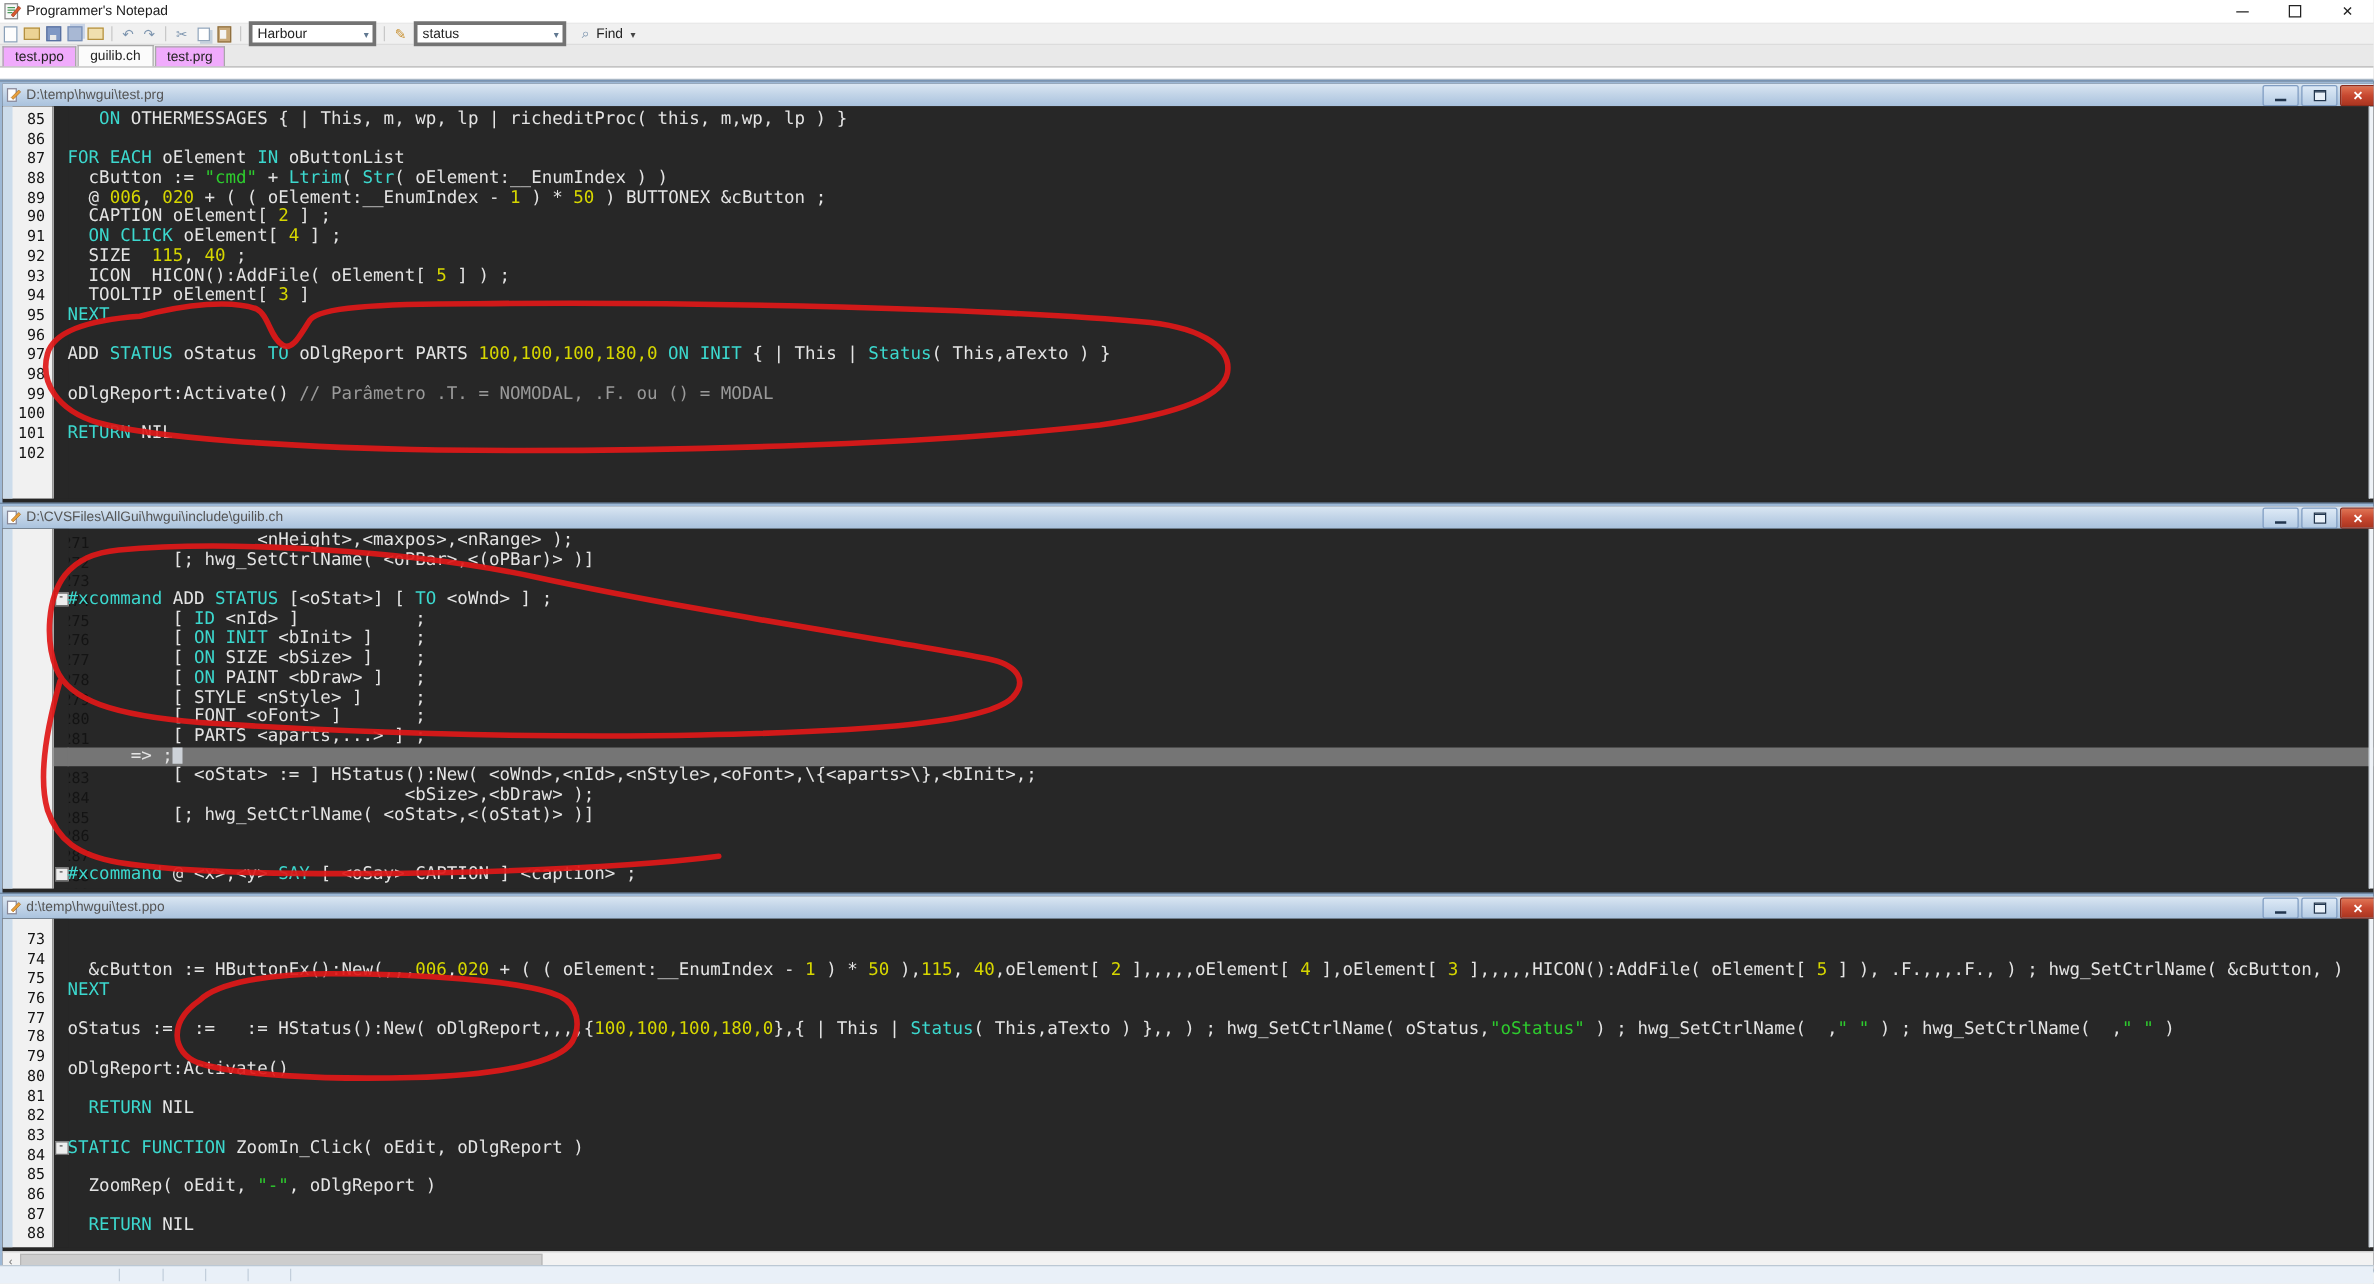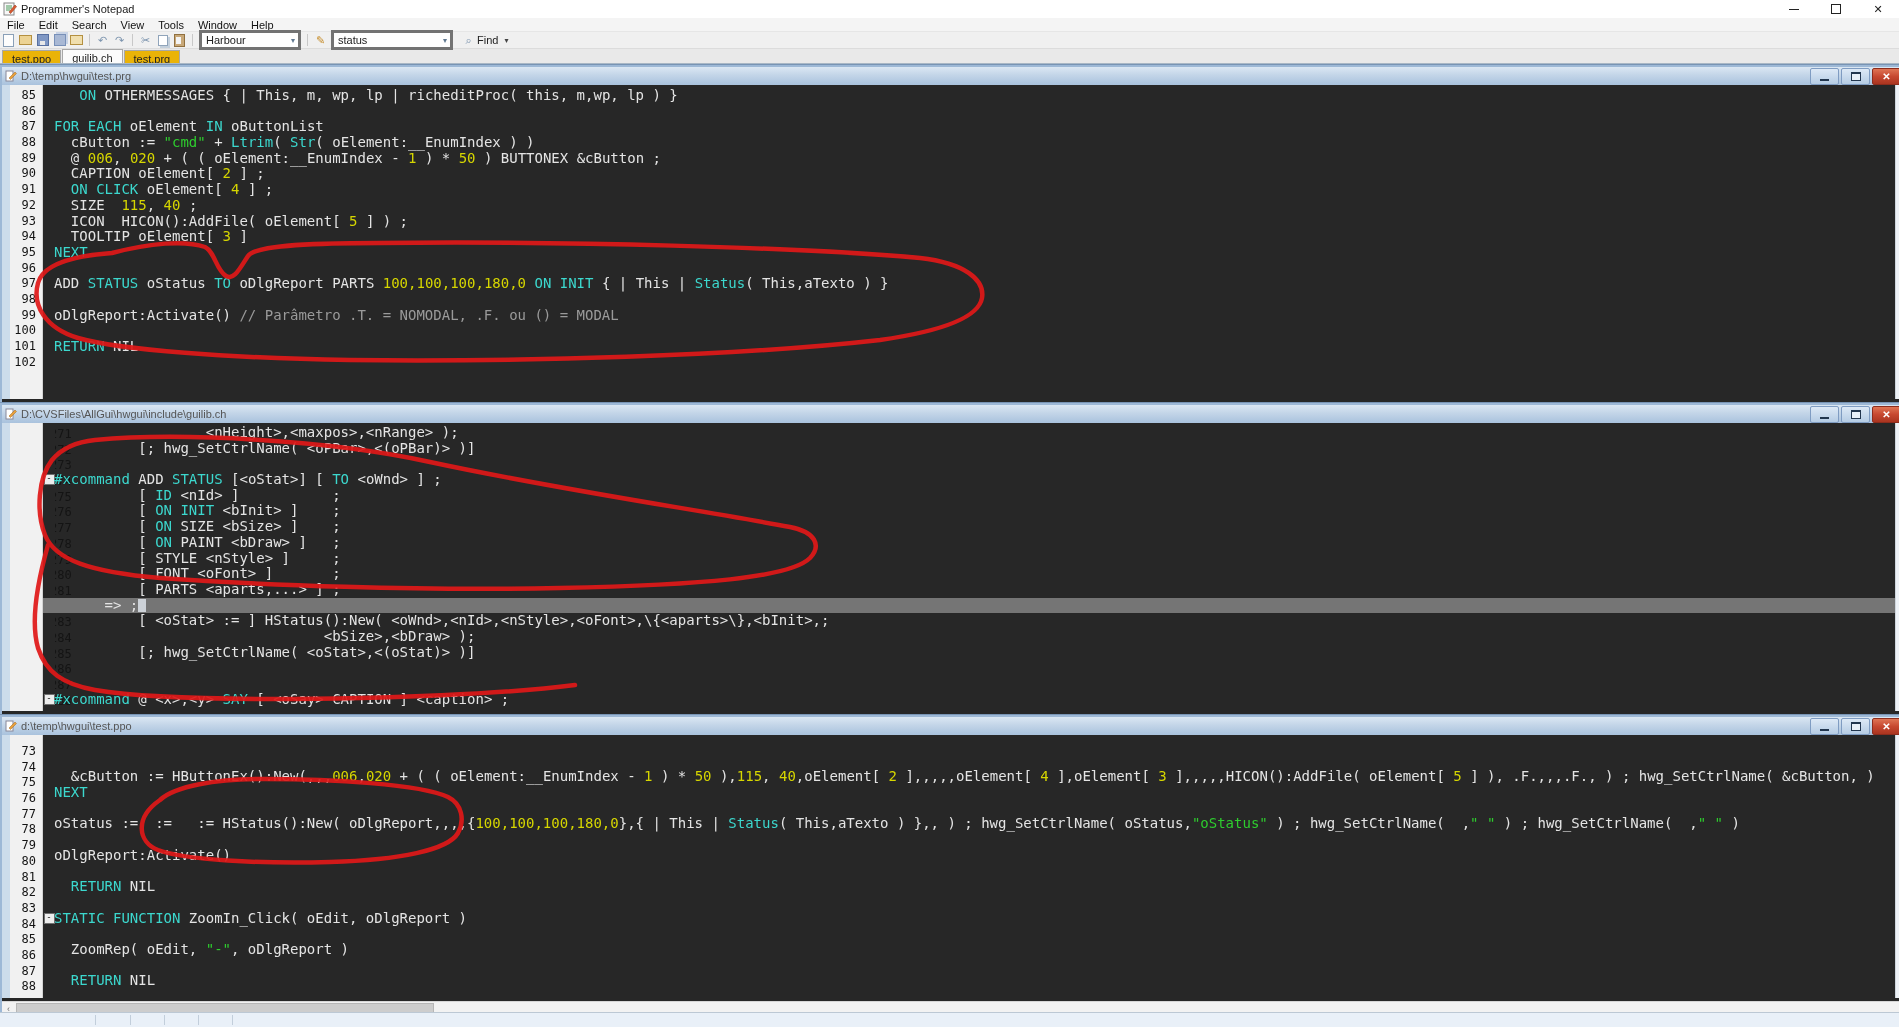--- a/index.html
+++ b/index.html
@@ -37,21 +37,21 @@
   .icon-paste:after{content:"";position:absolute;left:1px;top:2px;width:5px;height:7px;background:#f4f4f4;}
   .combo{height:14px;background:#fff;border:3px solid #737373;display:flex;align-items:center;
          font-size:11px;color:#222;padding-left:4px;position:relative;margin:0 2px;}
   .combo .caret{margin-left:auto;padding:0 3px;color:#607890;font-size:8px;}
   .find-btn{display:flex;align-items:center;font-size:11px;color:#222;padding:0 5px;height:14px;}
   .find-btn .fb-caret{margin-left:6px;font-size:8px;color:#444;}
 
   
   .tabbar{height:17px;background:#e9e9e9;display:flex;align-items:flex-end;border-bottom:1px solid #b8b8b8;padding-left:2px;}
   .tab{height:15px;display:flex;align-items:center;padding:0 9px;font-size:11px;color:#222;
-       border:1px solid #a8a8a8;border-bottom:none;background:#eab308;margin-right:1px;}
+       border:1px solid #a8a8a8;border-bottom:none;background:#f0abfc;margin-right:1px;}
   .tab.active{background:#fbfbfb;height:16px;}
 
   
   .mdi{position:absolute;left:0;top:63px;width:1905px;height:950px;background:#a9b7c5;}
   .child{position:absolute;left:0;width:1905px;border:2px solid #9db8d6;box-shadow:0 0 0 1px #7894b4;
          background:#272727;}
   .cw-titlebar{height:18px;background:linear-gradient(#dbe7f3,#c3d5e8 45%,#a9c2dd);display:flex;
                align-items:center;padding-left:3px;font-size:11px;color:#3c3c3c;position:relative;}
   .cw-title{margin-left:4px;color:#555;}
   .cw-ctrls{position:absolute;right:6px;top:1px;display:flex;gap:2px;}
@@ -113,29 +113,20 @@
         </div>
       <div class="main-ctrl">
           <span class="glyph-max"></span>
         </div>
       <div class="main-ctrl">
           <span class="glyph-x">✕</span>
         </div>
     </div>
   </div>
 
-  <div class="menubar" id="menubar">
-      <div class="menu-item">File</div>
-      <div class="menu-item">Edit</div>
-      <div class="menu-item">Search</div>
-      <div class="menu-item">View</div>
-      <div class="menu-item">Tools</div>
-      <div class="menu-item">Window</div>
-      <div class="menu-item">Help</div>
-    </div>
 
   <div class="toolbar">
     <span id="toolbar-icons" style="display:inline-flex;align-items:center;">
         <span class="ticon">
           <span class="icon-sheet"></span>
         </span>
         <span class="ticon">
           <span class="icon-folder"></span>
         </span>
         <span class="ticon">

